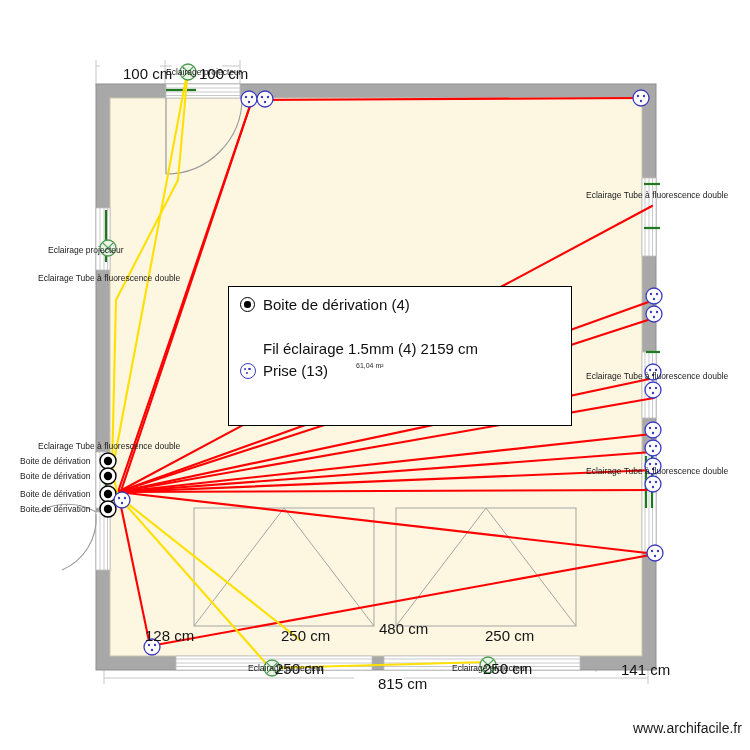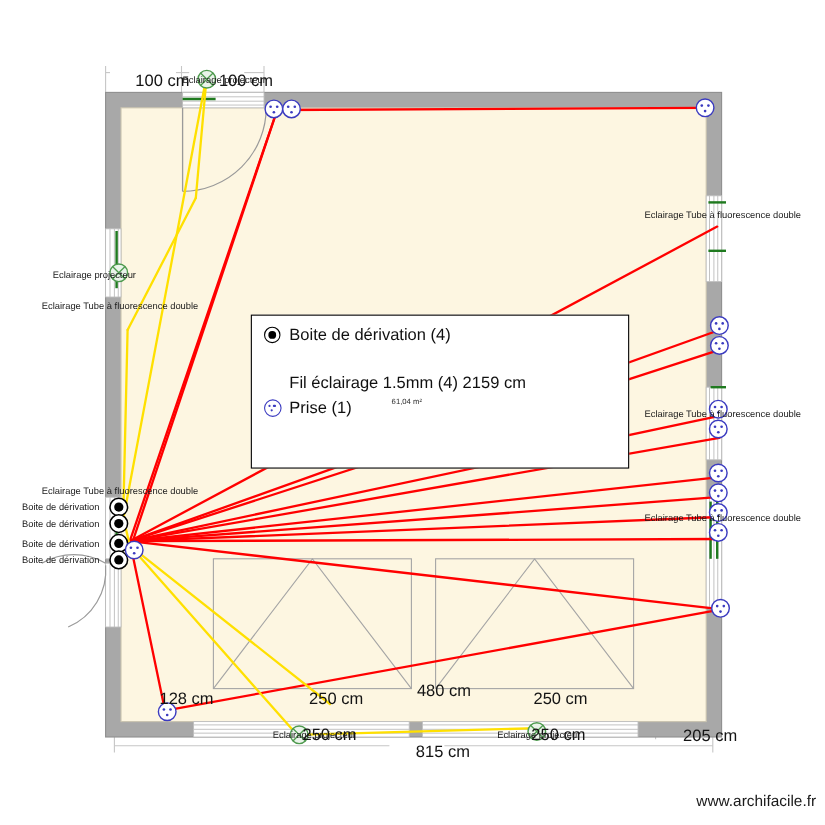--- a/index.html
+++ b/index.html
@@ -476,36 +476,36 @@
     </div>
 
     <div class="legend-row">
       <span class="legend-ico">
           <span class="ico-prise">
             <i class="d1"></i>
             <i class="d2"></i>
             <i class="d3"></i>
           </span>
         </span>
-      <span class="legend-txt">Prise (1)</span>
+      <span class="legend-txt">Prise (13)</span>
     </div>
   </div>
 
   <div class="lbl lbl-area" style="left:356px; top:362px;">61,04 m²</div>
 
   <div class="lbl lbl-dim" style="left:106px; top:66px;">100 cm</div>
   <div class="lbl lbl-dim" style="left:182px; top:66px;">100 cm</div>
 
   <div class="lbl lbl-dim" style="left:128px; top:628px;">128 cm</div>
   <div class="lbl lbl-dim" style="left:264px; top:628px;">250 cm</div>
   <div class="lbl lbl-dim" style="left:362px; top:621px;">480 cm</div>
   <div class="lbl lbl-dim" style="left:468px; top:628px;">250 cm</div>
   <div class="lbl lbl-dim" style="left:258px; top:661px;">250 cm</div>
   <div class="lbl lbl-dim" style="left:466px; top:661px;">250 cm</div>
-  <div class="lbl lbl-dim" style="left:604px; top:662px;">205 cm</div>
+  <div class="lbl lbl-dim" style="left:604px; top:662px;">141 cm</div>
   <div class="lbl lbl-dim" style="left:361px; top:676px;">815 cm</div>
 
   <div class="lbl lbl-dev" style="left:166px; top:68px;">Eclairage projecteur</div>
   <div class="lbl lbl-dev" style="left:48px; top:246px;">Eclairage projecteur</div>
   <div class="lbl lbl-dev" style="left:38px; top:274px;">Eclairage Tube à fluorescence double</div>
   <div class="lbl lbl-dev" style="left:38px; top:442px;">Eclairage Tube à fluorescence double</div>
   <div class="lbl lbl-dev" style="left:20px; top:457px;">Boite de dérivation</div>
   <div class="lbl lbl-dev" style="left:20px; top:472px;">Boite de dérivation</div>
   <div class="lbl lbl-dev" style="left:20px; top:490px;">Boite de dérivation</div>
   <div class="lbl lbl-dev" style="left:20px; top:505px;">Boite de dérivation</div>

